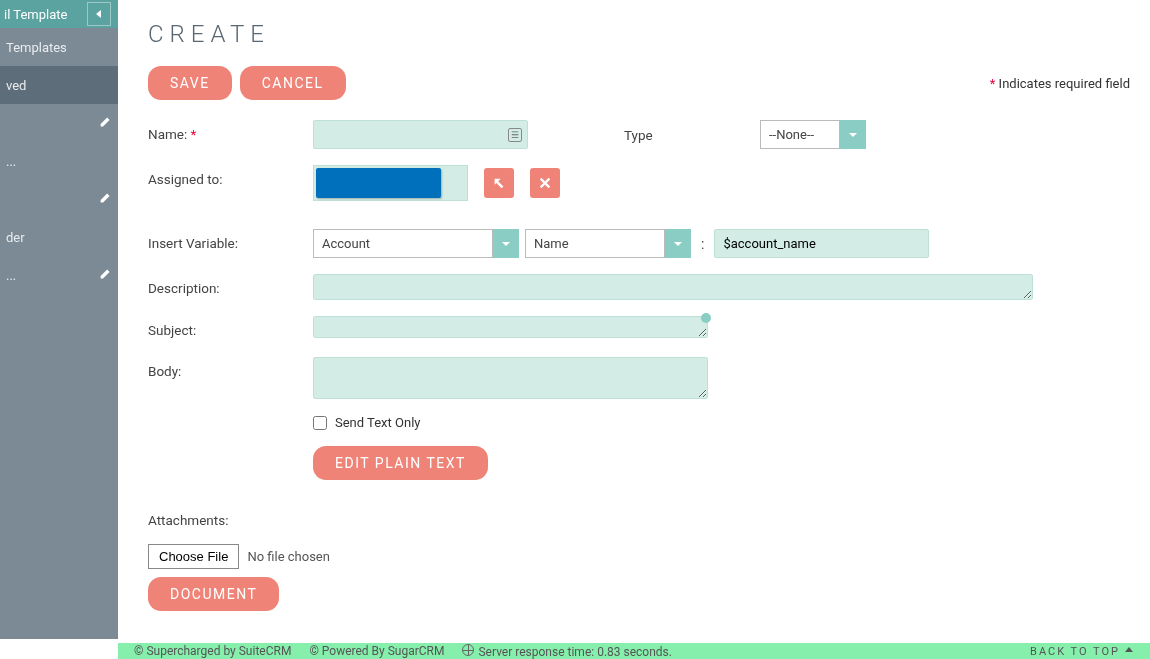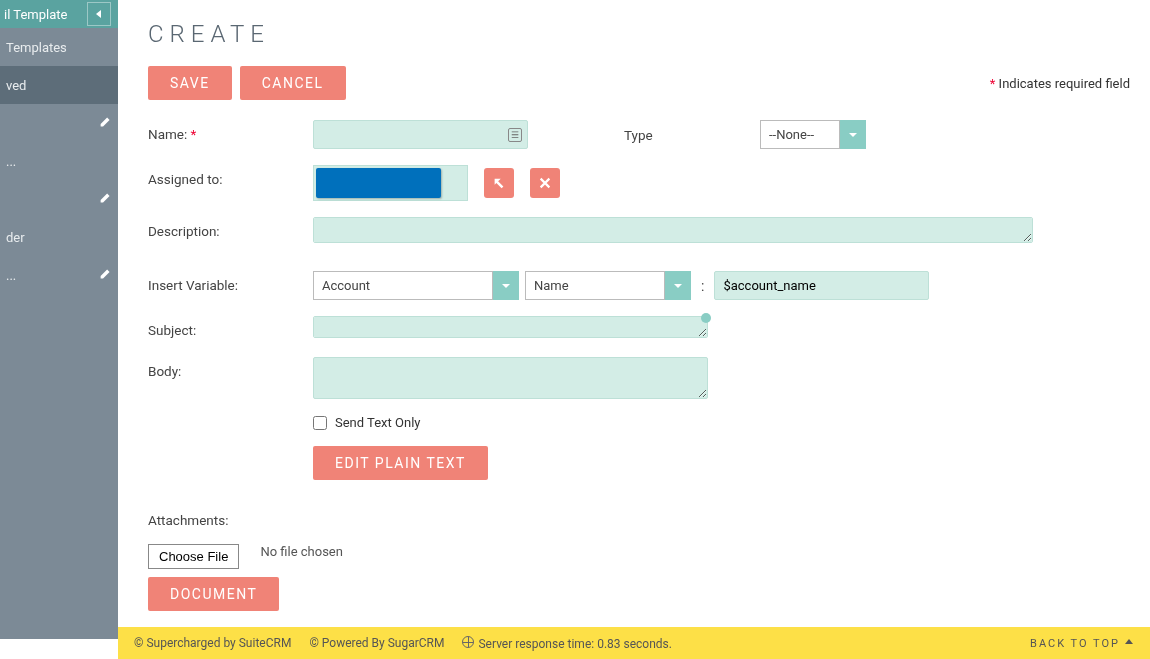--- a/index.html
+++ b/index.html
@@ -11,21 +11,21 @@
 .sidebar-collapse svg { width: 10px; height: 10px; }
 .sidebar-item { padding: 10px 6px; height: 38px; display: flex; align-items: center; justify-content: space-between; font-size: 13px; color: #e8ecee; }
 .sidebar-item.highlight { background: #5d6d79; }
 .edit-icon svg { width: 13px; height: 13px; }
 
 .main { position: absolute; left: 118px; top: 0; right: 0; bottom: 20px; padding: 20px 20px 0 30px; background: #fff; }
 
 h1.page-title { font-size: 24px; font-weight: 300; letter-spacing: 6px; color: #5a6772; margin-bottom: 18px; }
 
 .action-row { display: flex; align-items: center; margin-bottom: 10px; }
-.btn { background: #f08377; color: #fff; border: none; padding: 9px 22px; font-size: 14px; letter-spacing: 1.5px; cursor: pointer; border-radius: 2px; margin-right: 8px; font-family: inherit; }
+.btn { background: #f08377; color: #fff; border: none; padding: 9px 22px; font-size: 14px; letter-spacing: 1.5px; cursor: pointer; border-radius: 13px; margin-right: 8px; font-family: inherit; }
 .required-note { margin-left: auto; font-size: 13px; color: #333; }
 .required-note .star { color: #e03; }
 
 .form-area { background: #fff; padding-top: 10px; }
 .form-row { display: flex; align-items: flex-start; margin-bottom: 16px; font-size: 13.5px; color: #444; }
 .label-col { width: 165px; padding-top: 6px; }
 .req { color: #e03; }
 .field-col { flex: 1; display: flex; align-items: center; flex-wrap: wrap; gap: 6px; }
 
 .input-mint { background: #d3ede6; border: 1px solid #bde0d7; padding: 6px 8px; font-size: 13px; border-radius: 2px; font-family: inherit; }
@@ -54,25 +54,25 @@
 .subject-area { width: 395px; height: 22px; resize: both; position: relative; }
 .subject-wrap { position: relative; }
 .subject-handle { position: absolute; right: -3px; top: -3px; width: 10px; height: 10px; background: #89cdc4; border-radius: 50%; }
 
 .checkbox-row { display: flex; align-items: center; font-size: 13px; color: #333; }
 .checkbox-row input { margin-right: 8px; width: 14px; height: 14px; }
 
 .body-area { width: 395px; height: 42px; resize: both; }
 
 .attach-row { margin-top: 26px; }
-.file-row { margin-top: 8px; display: flex; gap: 21px; font-size: 13px; }
+.file-row { margin-top: 8px; display: flex; align-items: center; gap: 8px; font-size: 13px; }
 .choose-btn { background: #fff; border: 1px solid #888; padding: 4px 10px; font-size: 13px; cursor: pointer; }
 .no-file { color: #555; }
 
-.footer { position: absolute; left: 118px; right: 0; bottom: 0; height: 32px; background: #fde047; display: flex; align-items: center; padding: 0 16px; font-size: 12px; color: #555; }
+.footer { position: absolute; left: 118px; right: 0; bottom: 0; height: 16px; background: #86efac; display: flex; align-items: center; padding: 0 16px; font-size: 12px; color: #555; }
 .footer-item { margin-right: 18px; }
 .footer-spacer { flex: 1; }
 .back-top { letter-spacing: 2px; font-size: 11px; cursor: pointer; display: flex; align-items: flex-start; gap: 4px; }
 .globe { width: 12px; height: 12px; border: 1px solid #666; border-radius: 50%; display: inline-block; margin-right: 4px; position: relative; }
 .globe::before { content: ""; position: absolute; left: 5px; top: 0; width: 1px; height: 10px; background: #666; }
 .globe::after { content: ""; position: absolute; left: 0; top: 5px; width: 10px; height: 1px; background: #666; }
 </style>
 </head>
 <body>
 
@@ -159,27 +159,20 @@
             </svg>
         </button>
         <button class="icon-btn">
           <svg viewBox="0 0 16 16">
               <path d="M3 3 L13 13 M13 3 L3 13" stroke="#fff" stroke-width="2.5"></path>
             </svg>
         </button>
       </div>
     </div>
 
-    <div class="form-row">
-      <div class="label-col">Description:</div>
-      <div class="field-col">
-        <textarea class="input-mint desc-area" style=""></textarea>
-      </div>
-    </div>
-
     <div class="form-row" style="margin-top:28px">
       <div class="label-col">Insert Variable:</div>
       <div class="field-col">
         <span class="select-wrap">
           <span class="select-display var-select1">Account</span>
           <button class="select-btn">
               <svg viewBox="0 0 10 10">
                 <path d="M1 3 L5 7 L9 3 Z" fill="#fff"></path>
               </svg>
             </button>
@@ -187,20 +180,27 @@
         <span class="select-wrap">
           <span class="select-display var-select2">Name</span>
           <button class="select-btn">
               <svg viewBox="0 0 10 10">
                 <path d="M1 3 L5 7 L9 3 Z" fill="#fff"></path>
               </svg>
             </button>
         </span>
         <span class="colon">:</span>
         <input class="input-mint var-result" value="$account_name" style="">
+      </div>
+    </div>
+
+    <div class="form-row">
+      <div class="label-col">Description:</div>
+      <div class="field-col">
+        <textarea class="input-mint desc-area" style=""></textarea>
       </div>
     </div>
 
 
     <div class="form-row">
       <div class="label-col">Subject:</div>
       <div class="field-col">
         <span class="subject-wrap">
           <textarea class="input-mint subject-area" style=""></textarea>
           <span class="subject-handle"></span>

